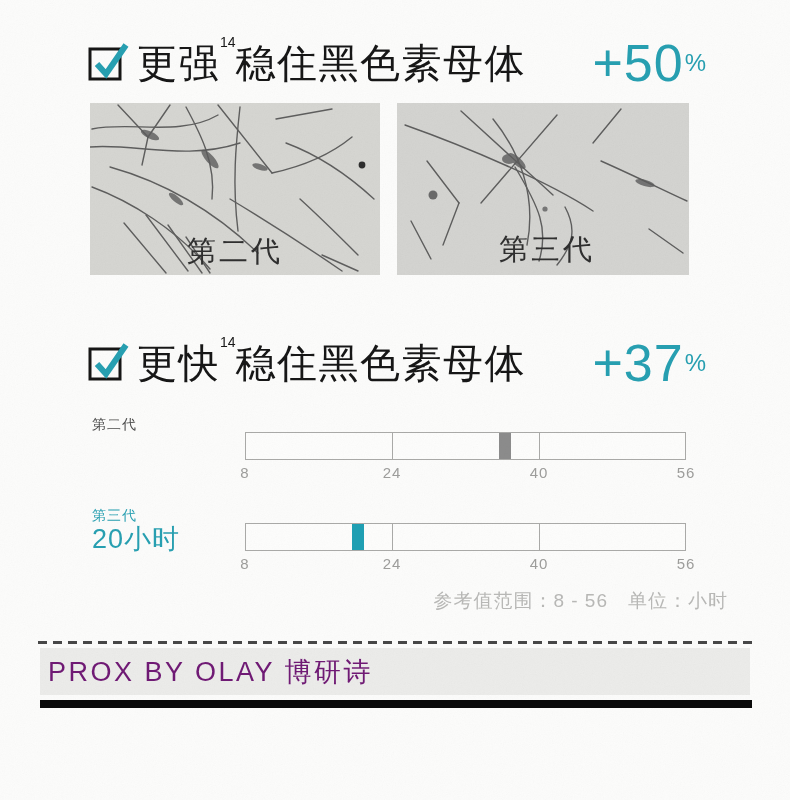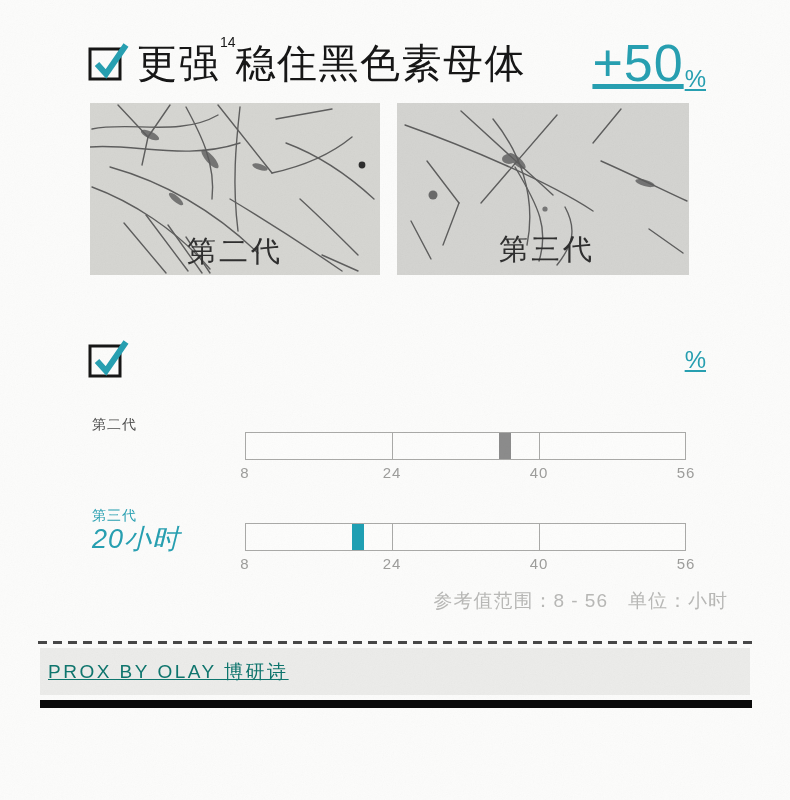--- a/index.html
+++ b/index.html
@@ -12,21 +12,21 @@
   }
   .texture{position:absolute;left:0;top:0;pointer-events:none;mix-blend-mode:multiply;z-index:40;}
 
   
   .claim{position:absolute;left:86px;width:620px;display:flex;align-items:center;}
   .claim-1{top:33px;}
   .claim-2{top:333px;}
   .check-icon{flex:0 0 auto;margin-right:7px;}
   .claim-title{font-size:40px;letter-spacing:1.5px;color:#171717;white-space:nowrap;font-weight:400;}
   .claim-title sup{font-size:14px;letter-spacing:0;vertical-align:top;position:relative;top:-2px;}
-  .stat{margin-left:auto;color:#27A0B2;white-space:nowrap;display:flex;align-items:flex-end;text-decoration:underline;}
+  .stat{margin-left:auto;color:#27A0B2;white-space:nowrap;display:flex;align-items:center;}
   .stat-num{font-size:52px;font-weight:400;letter-spacing:1px;}
   .stat-pct{font-size:24px;margin-left:1px;}
 
   
   .micro{position:absolute;top:103px;width:290px;height:172px;}
   .micro-left{left:90px;}
   .micro-right{left:397px;width:292px;}
   .micro svg{display:block;width:100%;height:100%;}
 
   
@@ -54,21 +54,21 @@
 
   
   .footer-dashes{
     position:absolute;left:38px;top:641px;width:714px;height:3px;
     background:repeating-linear-gradient(90deg,#474747 0 9px,transparent 9px 15px);
   }
   .footer-band{
     position:absolute;left:40px;top:648px;width:710px;height:47px;
     background:#ececea;display:flex;align-items:center;padding-left:8px;box-sizing:border-box;
   }
-  .footer-brand{font-size:19px;color:#0f766e;letter-spacing:2.5px;white-space:nowrap;text-decoration:underline;}
+  .footer-brand{font-size:27px;color:#701a75;letter-spacing:2.5px;white-space:nowrap;}
   .footer-black-bar{position:absolute;left:40px;top:700px;width:712px;height:8px;background:#0a0a0a;}
 </style>
 </head>
 <body>
 
 <div class="page">
 
   <div class="claim claim-1">
     <span class="check-icon">
       <svg width="44" height="50" viewBox="0 0 44 50">
@@ -147,21 +147,23 @@
     </svg>
   </figure>
 
   <div class="claim claim-2">
     <span class="check-icon">
       <svg width="44" height="50" viewBox="0 0 44 50">
         <rect x="4" y="13" width="30" height="30" fill="none" stroke="#161616" stroke-width="3"></rect>
         <path d="M11 28 L20 38 L40 9" fill="none" stroke="#27A0B2" stroke-width="6" stroke-linecap="butt"></path>
       </svg>
     </span>
+    <span class="claim-title"><span>更快</span><sup>14</sup><span>稳住黑色素母体</span></span>
     <span class="stat">
+      <span class="stat-num">+37</span>
       <span class="stat-pct">%</span>
     </span>
   </div>
 
   <div class="chart-row row-1">
     <div class="row-label">
       <div class="row-name" style="color: rgb(74, 74, 74);">第二代</div>
     </div>
     <div class="bar">
         <div class="divider" style="left: 33.3333%;"></div>
@@ -172,21 +174,21 @@
         <span class="tick" style="left: 0%;">8</span>
         <span class="tick" style="left: 33.3333%;">24</span>
         <span class="tick" style="left: 66.6667%;">40</span>
         <span class="tick" style="left: 100%;">56</span>
       </div>
   </div>
 
   <div class="chart-row row-2">
     <div class="row-label">
       <div class="row-name" style="color: rgb(39, 160, 178);">第三代</div>
-      <div class="row-value" style="color: rgb(39, 160, 178); font-style: italic;">20小时</div>
+      <div class="row-value" style="color: rgb(39, 160, 178);">20小时</div>
     </div>
     <div class="bar">
         <div class="divider" style="left: 33.3333%;"></div>
         <div class="divider" style="left: 66.6667%;"></div>
         <div class="marker" style="left: 25.4167%; background: rgb(31, 160, 180);"></div>
       </div>
     <div class="ticks">
         <span class="tick" style="left: 0%;">8</span>
         <span class="tick" style="left: 33.3333%;">24</span>
         <span class="tick" style="left: 66.6667%;">40</span>

